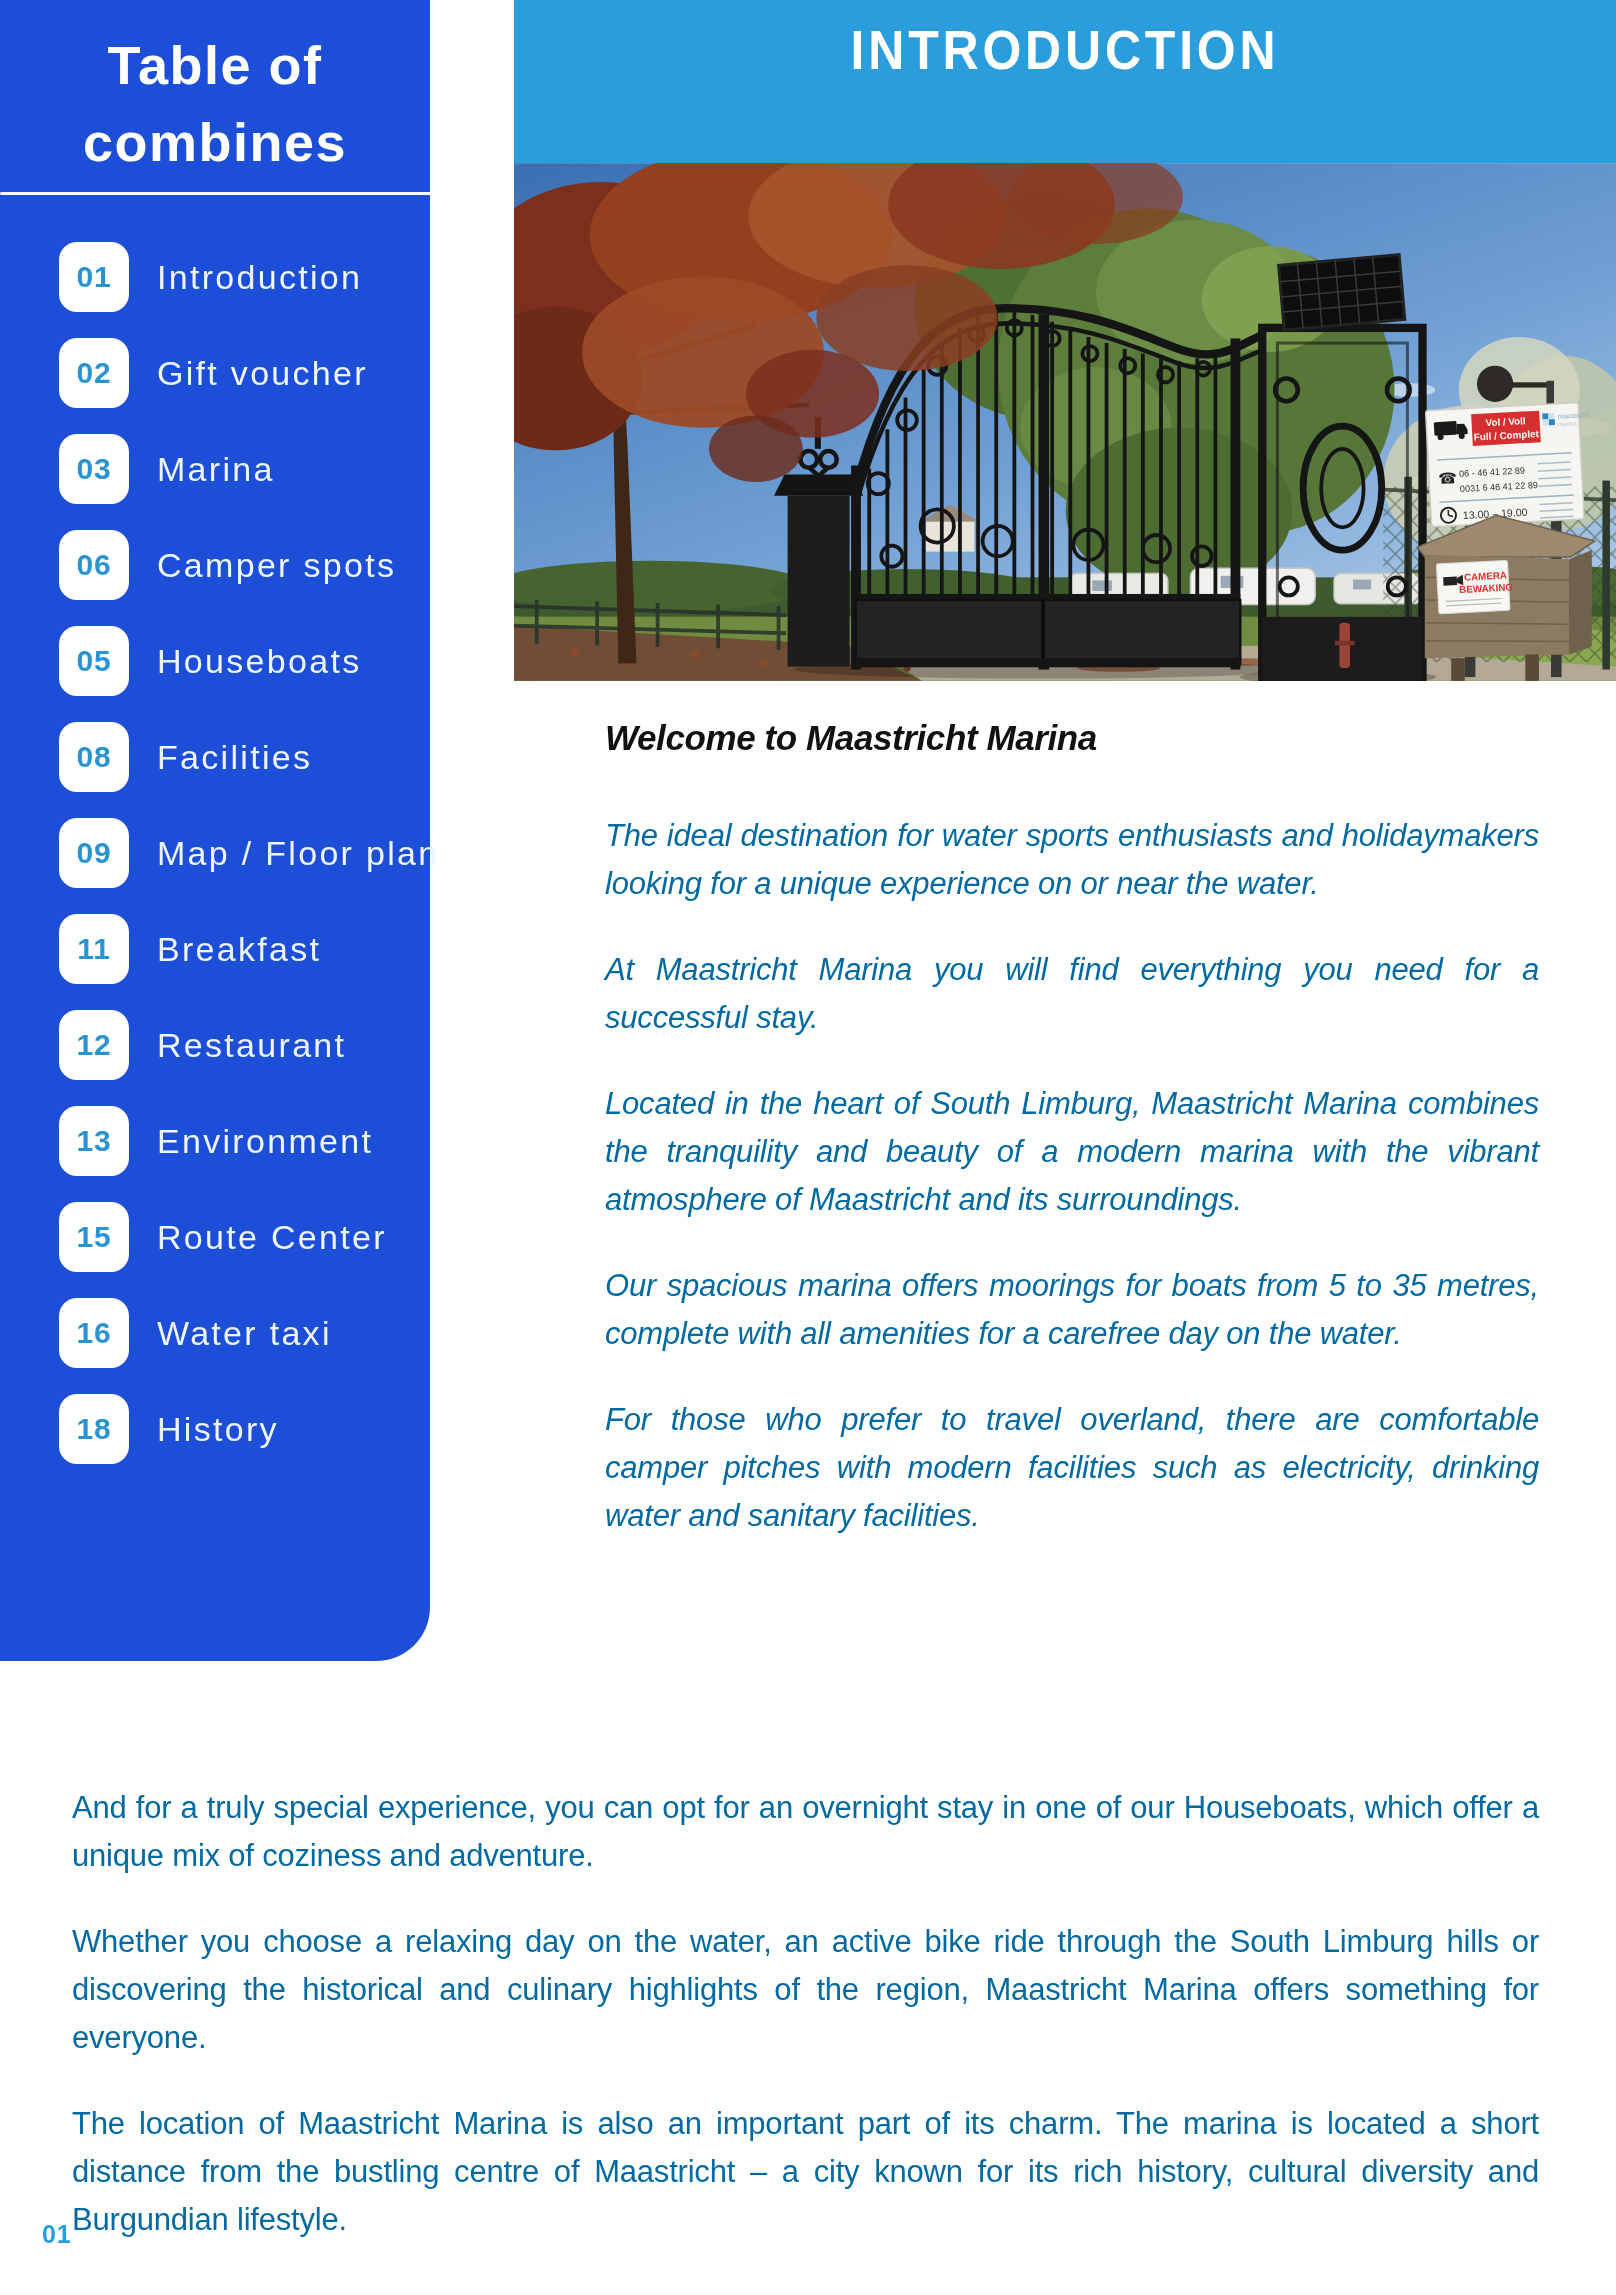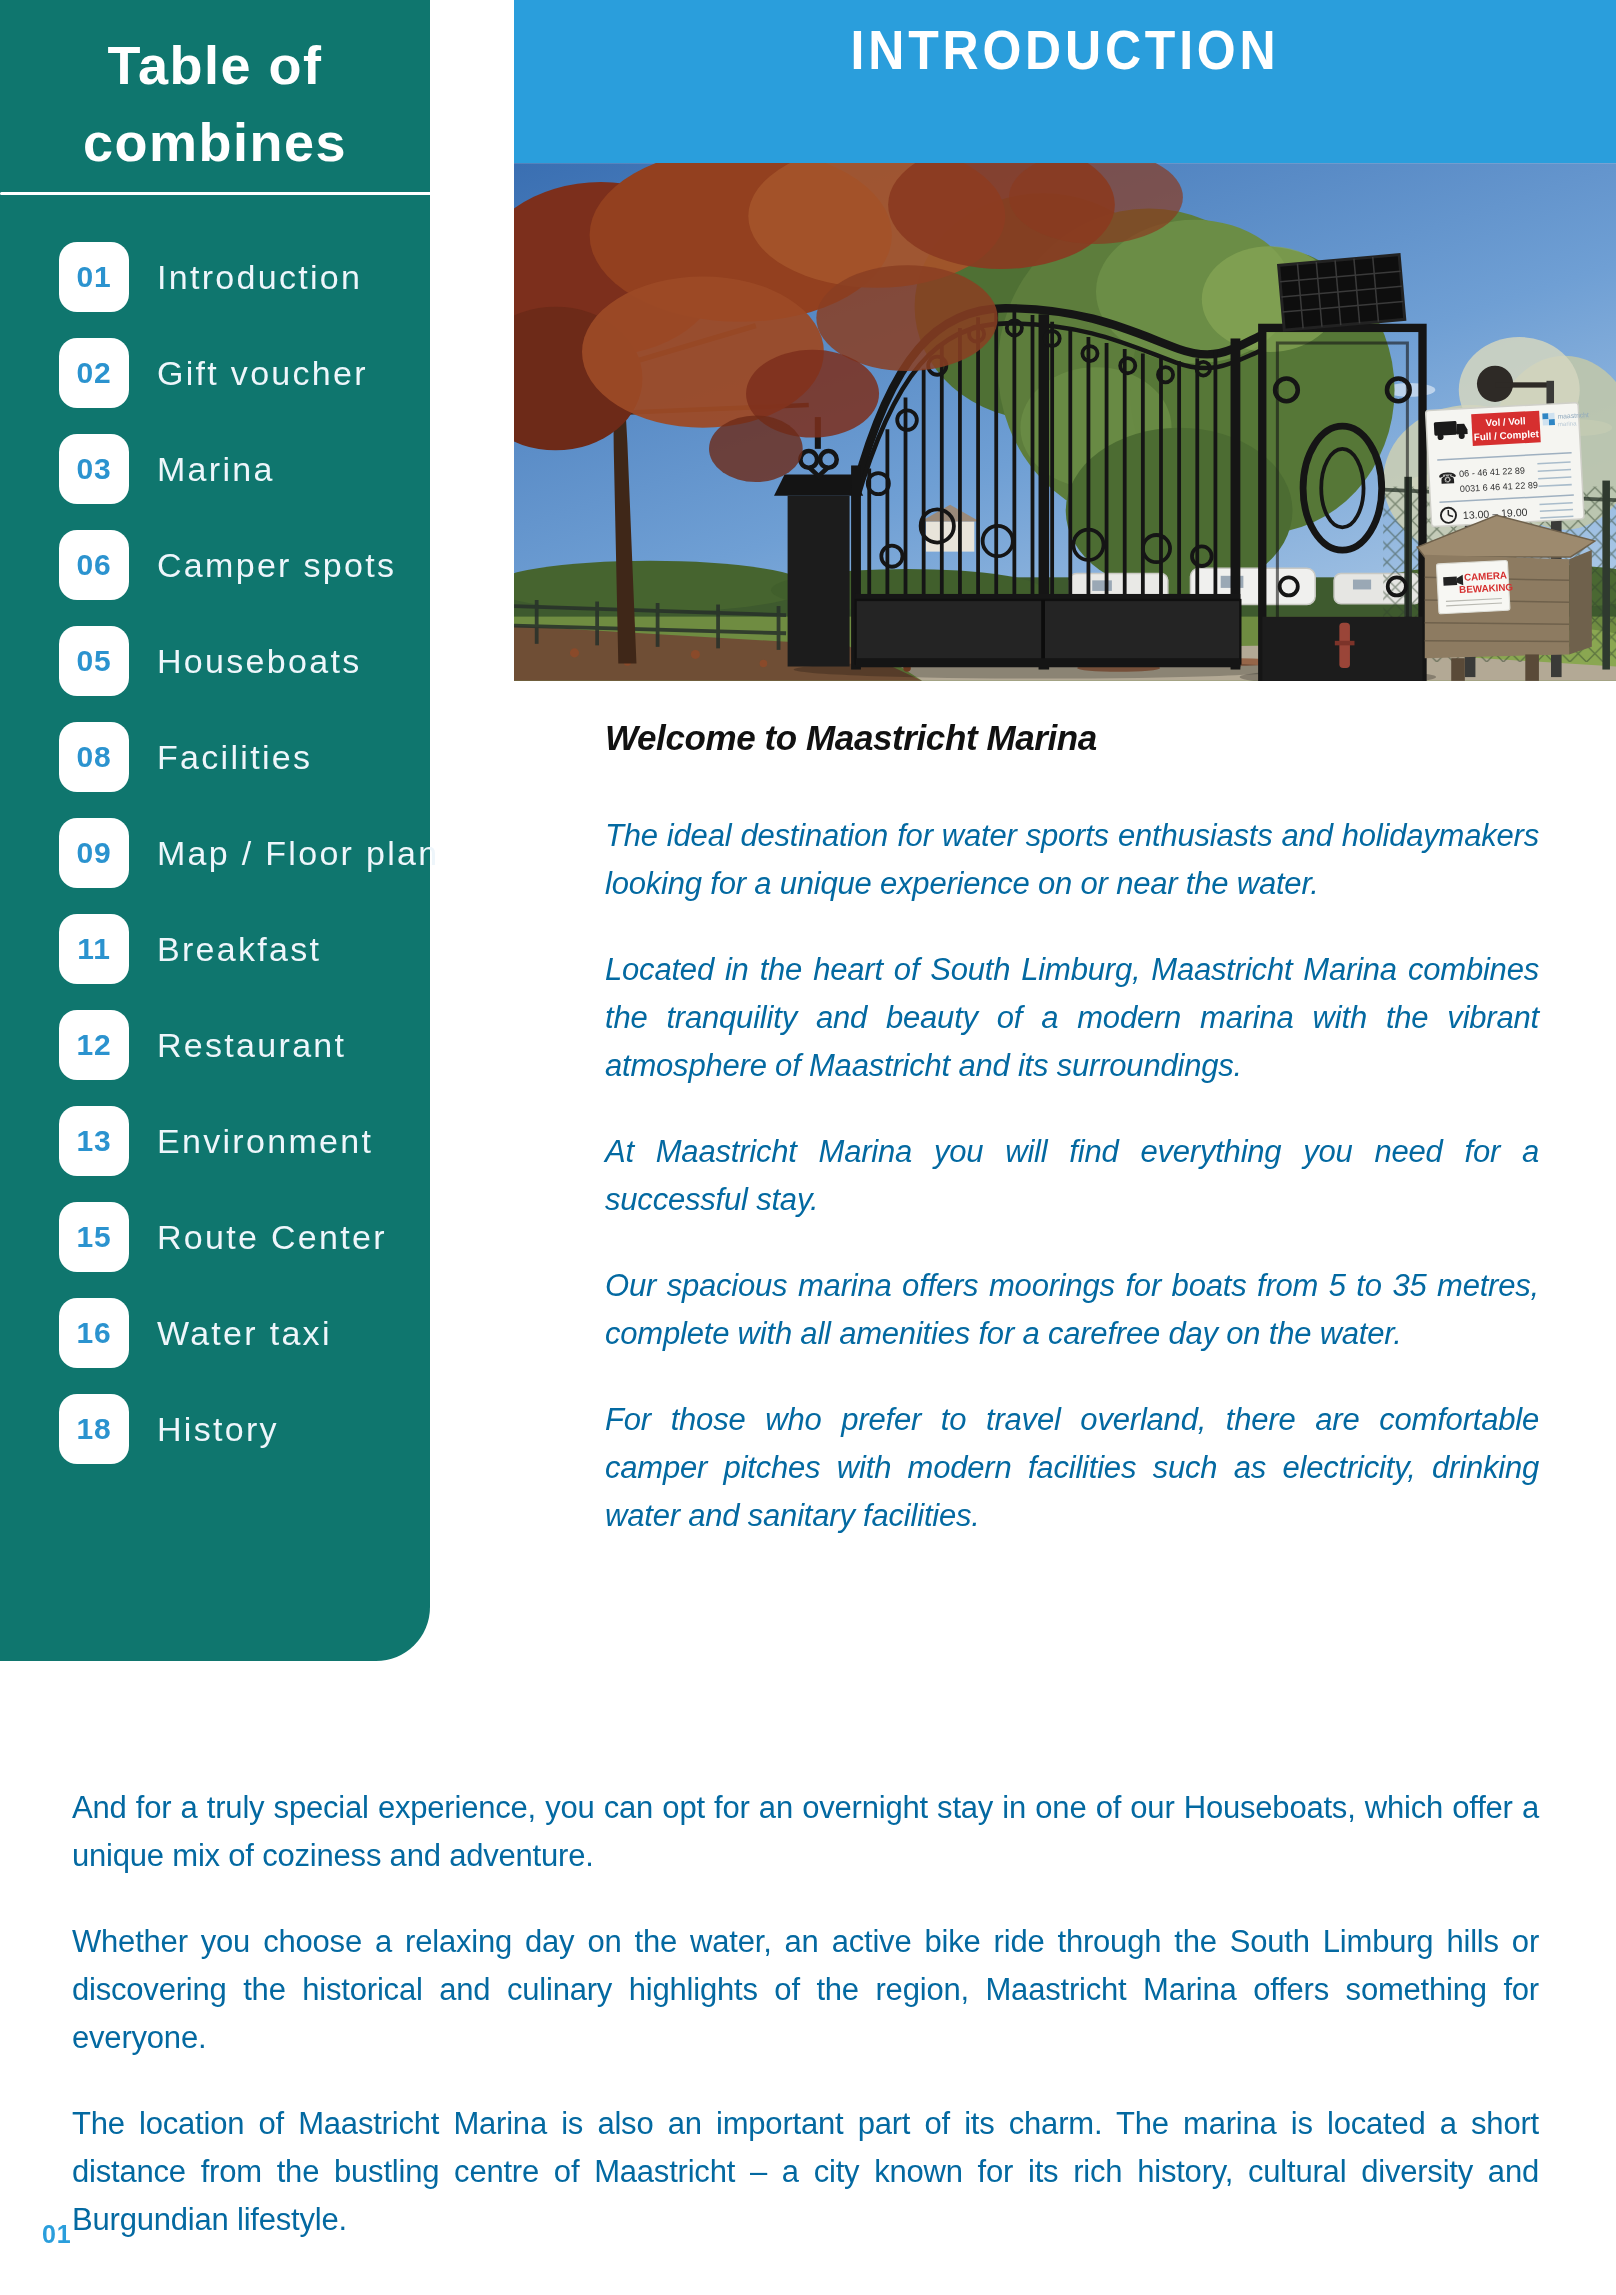--- a/index.html
+++ b/index.html
@@ -8,21 +8,21 @@
     position: relative;
     background: #ffffff;
     font-family: "Liberation Sans", sans-serif;
     overflow: hidden;
   }
 
   
   .sidebar {
     position: absolute; left: 0; top: 0;
     width: 430px; height: 1661px;
-    background: #0f766e;
+    background: #1d4ed8;
     border-bottom-right-radius: 54px;
   }
   .toc-title {
     padding-top: 27px;
     text-align: center;
     color: #ffffff;
     font-weight: bold;
     font-size: 54px;
     line-height: 77px;
     letter-spacing: 1.5px;
@@ -481,22 +481,22 @@
             <line x1="1232" y1="584" x2="1306" y2="584"></line>
       </g>
     </g>
   </g>
 </svg>
 </figure>
 
 <section class="main-col">
   <h2 class="welcome">Welcome to Maastricht Marina</h2>
   <p class="body-par">The ideal destination for water sports enthusiasts and holidaymakers looking for a unique experience on or near the water.</p>
+  <p class="body-par">At Maastricht Marina you will find everything you need for a successful stay.</p>
   <p class="body-par">Located in the heart of South Limburg, Maastricht Marina combines the tranquility and beauty of a modern marina with the vibrant atmosphere of Maastricht and its surroundings.</p>
-  <p class="body-par">At Maastricht Marina you will find everything you need for a successful stay.</p>
   <p class="body-par">Our spacious marina offers moorings for boats from 5 to 35 metres, complete with all amenities for a carefree day on the water.</p>
   <p class="body-par">For those who prefer to travel overland, there are comfortable camper pitches with modern facilities such as electricity, drinking water and sanitary facilities.</p>
 </section>
 
 <section class="bottom-col">
   <p class="body-par">And for a truly special experience, you can opt for an overnight stay in one of our Houseboats, which offer a unique mix of coziness and adventure.</p>
   <p class="body-par">Whether you choose a relaxing day on the water, an active bike ride through the South Limburg hills or discovering the historical and culinary highlights of the region, Maastricht Marina offers something for everyone.</p>
   <p class="body-par">The location of Maastricht Marina is also an important part of its charm. The marina is located a short distance from the bustling centre of Maastricht – a city known for its rich history, cultural diversity and Burgundian lifestyle.</p>
 </section>
 

